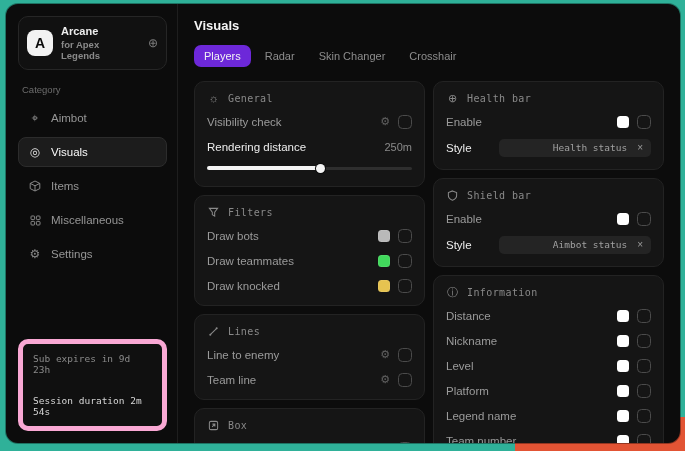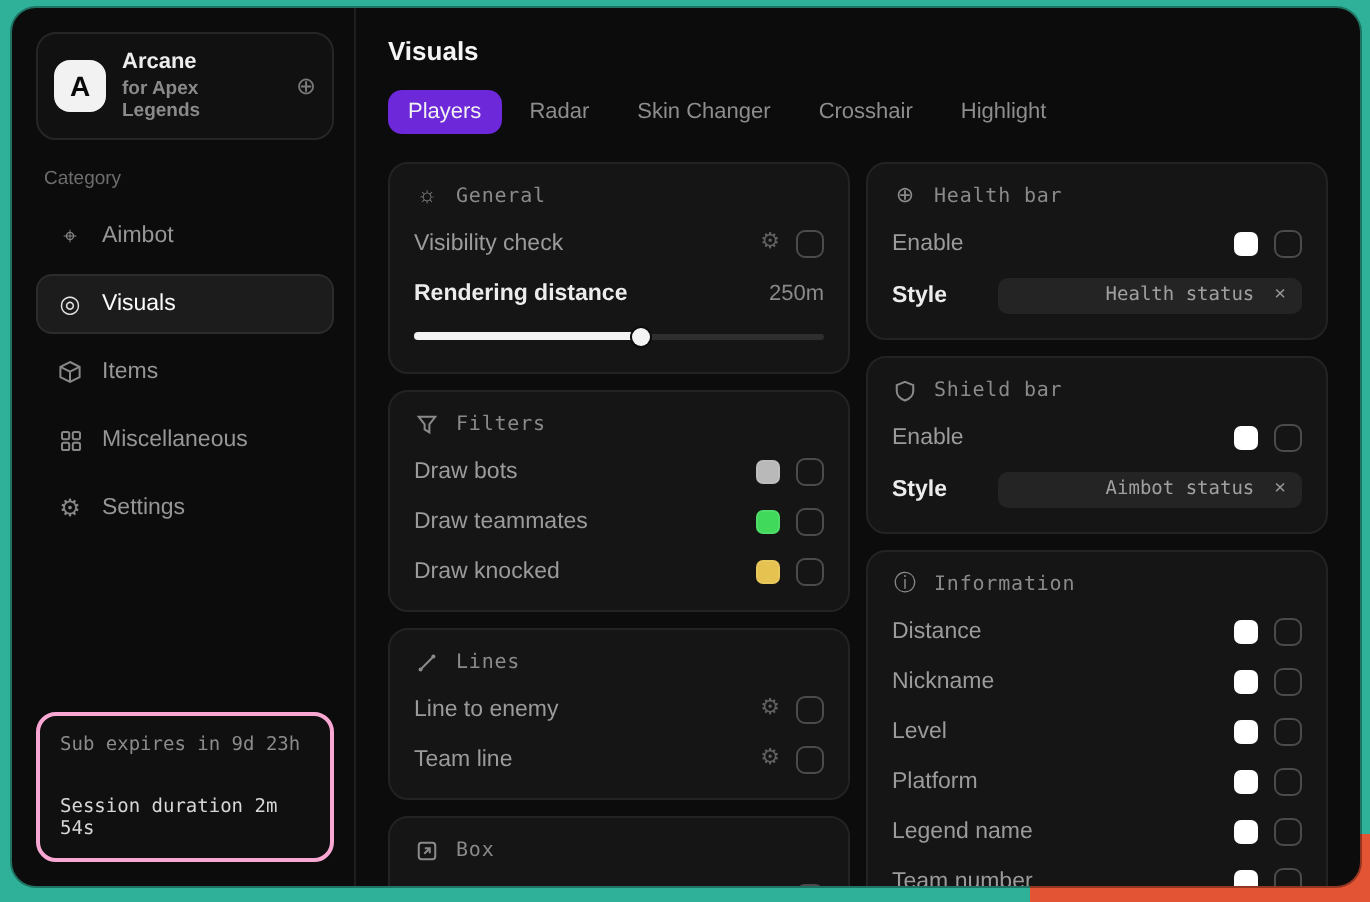--- a/index.html
+++ b/index.html
@@ -21,21 +21,21 @@
   .logo-title { font-size:11px; font-weight:bold; color:#ededed; }
   .logo-sub { font-size:9.5px; color:#8a8a8a; margin-top:2px;font-weight:bold; }
   .logo-gear { color:#7a7a7a; font-size:12px; line-height:1; cursor:pointer; }
   .cat-label { font-size:9.5px; color:#6d6d6d; margin:14px 4px 8px 4px; }
   .nav { display:flex; flex-direction:column; gap:4px; }
   .nav-item { height:30px; display:flex; align-items:center; gap:9px; padding:0 9px; border-radius:8px; font-size:11.5px; color:#969696; border:1px solid transparent; cursor:pointer; }
   .nav-item.active { background:#1c1c1c; border-color:#2c2c2c; color:#fafafa; }
   .nav-ic { width:14px; text-align:center; font-size:12px; opacity:.9; display:inline-flex; justify-content:center; }
   .nav-ic svg { display:block; }
   .side-spacer { flex:1; }
-  .sub-card { border:2px solid #f9a8d4; border-radius:10px; padding:9px 10px; background:#101010; font-family:"DejaVu Sans Mono", monospace; }
+  .sub-card { border:5px solid #f9a8d4; border-radius:10px; padding:9px 10px; background:#101010; font-family:"DejaVu Sans Mono", monospace; }
   .sub-line1 { font-size:9.5px; color:#8b8b8b; }
   .sub-line2 { font-size:9.5px; color:#d6d6d6; margin-top:20px; }
 
   
   .main { flex:1; padding:14px 16px 0 16px; display:flex; flex-direction:column; overflow:hidden; }
   .page-title { font-size:13px; font-weight:bold; color:#f5f5f5; }
   .tabs { display:flex; gap:4px; margin-top:12px; align-items:center; }
   .tab { padding:5px 10px; border-radius:7px; font-size:11px; color:#8d8d8d; cursor:pointer; white-space:nowrap; }
   .tab.active { background:#6d28d9; color:#f2f2f2; }
 
@@ -43,21 +43,21 @@
   .col { display:flex; flex-direction:column; gap:8px; }
 
   .card { background:#151515; border:1px solid #232323; border-radius:10px; padding:11px 12px 12px 12px; }
   .card-hd { display:flex; align-items:center; gap:8px; color:#8a8a8a; }
   .card-hd .ic { font-size:11px; line-height:1; display:inline-flex; width:13px; justify-content:center; }
   .card-hd .ic svg { display:block; }
   .card-title { font-family:"DejaVu Sans Mono", monospace; font-size:10px; letter-spacing:.4px; }
 
   .row { display:flex; align-items:center; justify-content:space-between; margin-top:10px; min-height:15px; }
   .row-label { font-size:11.5px; color:#9b9b9b; }
-  .row-label.bright { color:#ececec; font-weight:bold; }
+  .row-label.bright { color:#ececec; font-weight:normal; }
   .row-val { font-size:11px; color:#8a8a8a; }
   .ctrls { display:flex; align-items:center; gap:8px; }
   .checkbox { width:14px; height:14px; border:1.5px solid #4b4b4b; border-radius:4.5px; background:transparent; cursor:pointer; flex:none; }
   .swatch { width:12px; height:12px; border-radius:3.5px; cursor:pointer; flex:none; border:1px solid rgba(255,255,255,.08); }
   .mini-gear { color:#616161; font-size:11px; line-height:1; cursor:pointer; }
 
   .slider { position:relative; height:12px; margin-top:8px; cursor:pointer; }
   .slider .track { position:absolute; top:5px; left:0; right:0; height:3px; border-radius:2px; background:#2e2e2e; }
   .slider .fill { position:absolute; top:4px; left:0; height:4px; border-radius:2px; background:#f4f4f4; }
   .slider .thumb { position:absolute; top:1.5px; width:9px; height:9px; border-radius:50%; background:#f4f4f4; box-shadow:0 0 0 1px #0c0c0c; transform:translateX(-4px); }
@@ -129,21 +129,20 @@
   </div>
 
   <div class="main">
     <div class="page-title">Visuals</div>
 
     <div class="tabs">
       <div class="tab active">Players</div>
       <div class="tab">Radar</div>
       <div class="tab">Skin Changer</div>
       <div class="tab">Crosshair</div>
-      <div class="tab">Highlight</div>
     </div>
 
     <div class="cols">
 
       <div class="col">
 
         <div class="card">
           <div class="card-hd">
             <span class="ic">☼</span>
             <span class="card-title">General</span>

